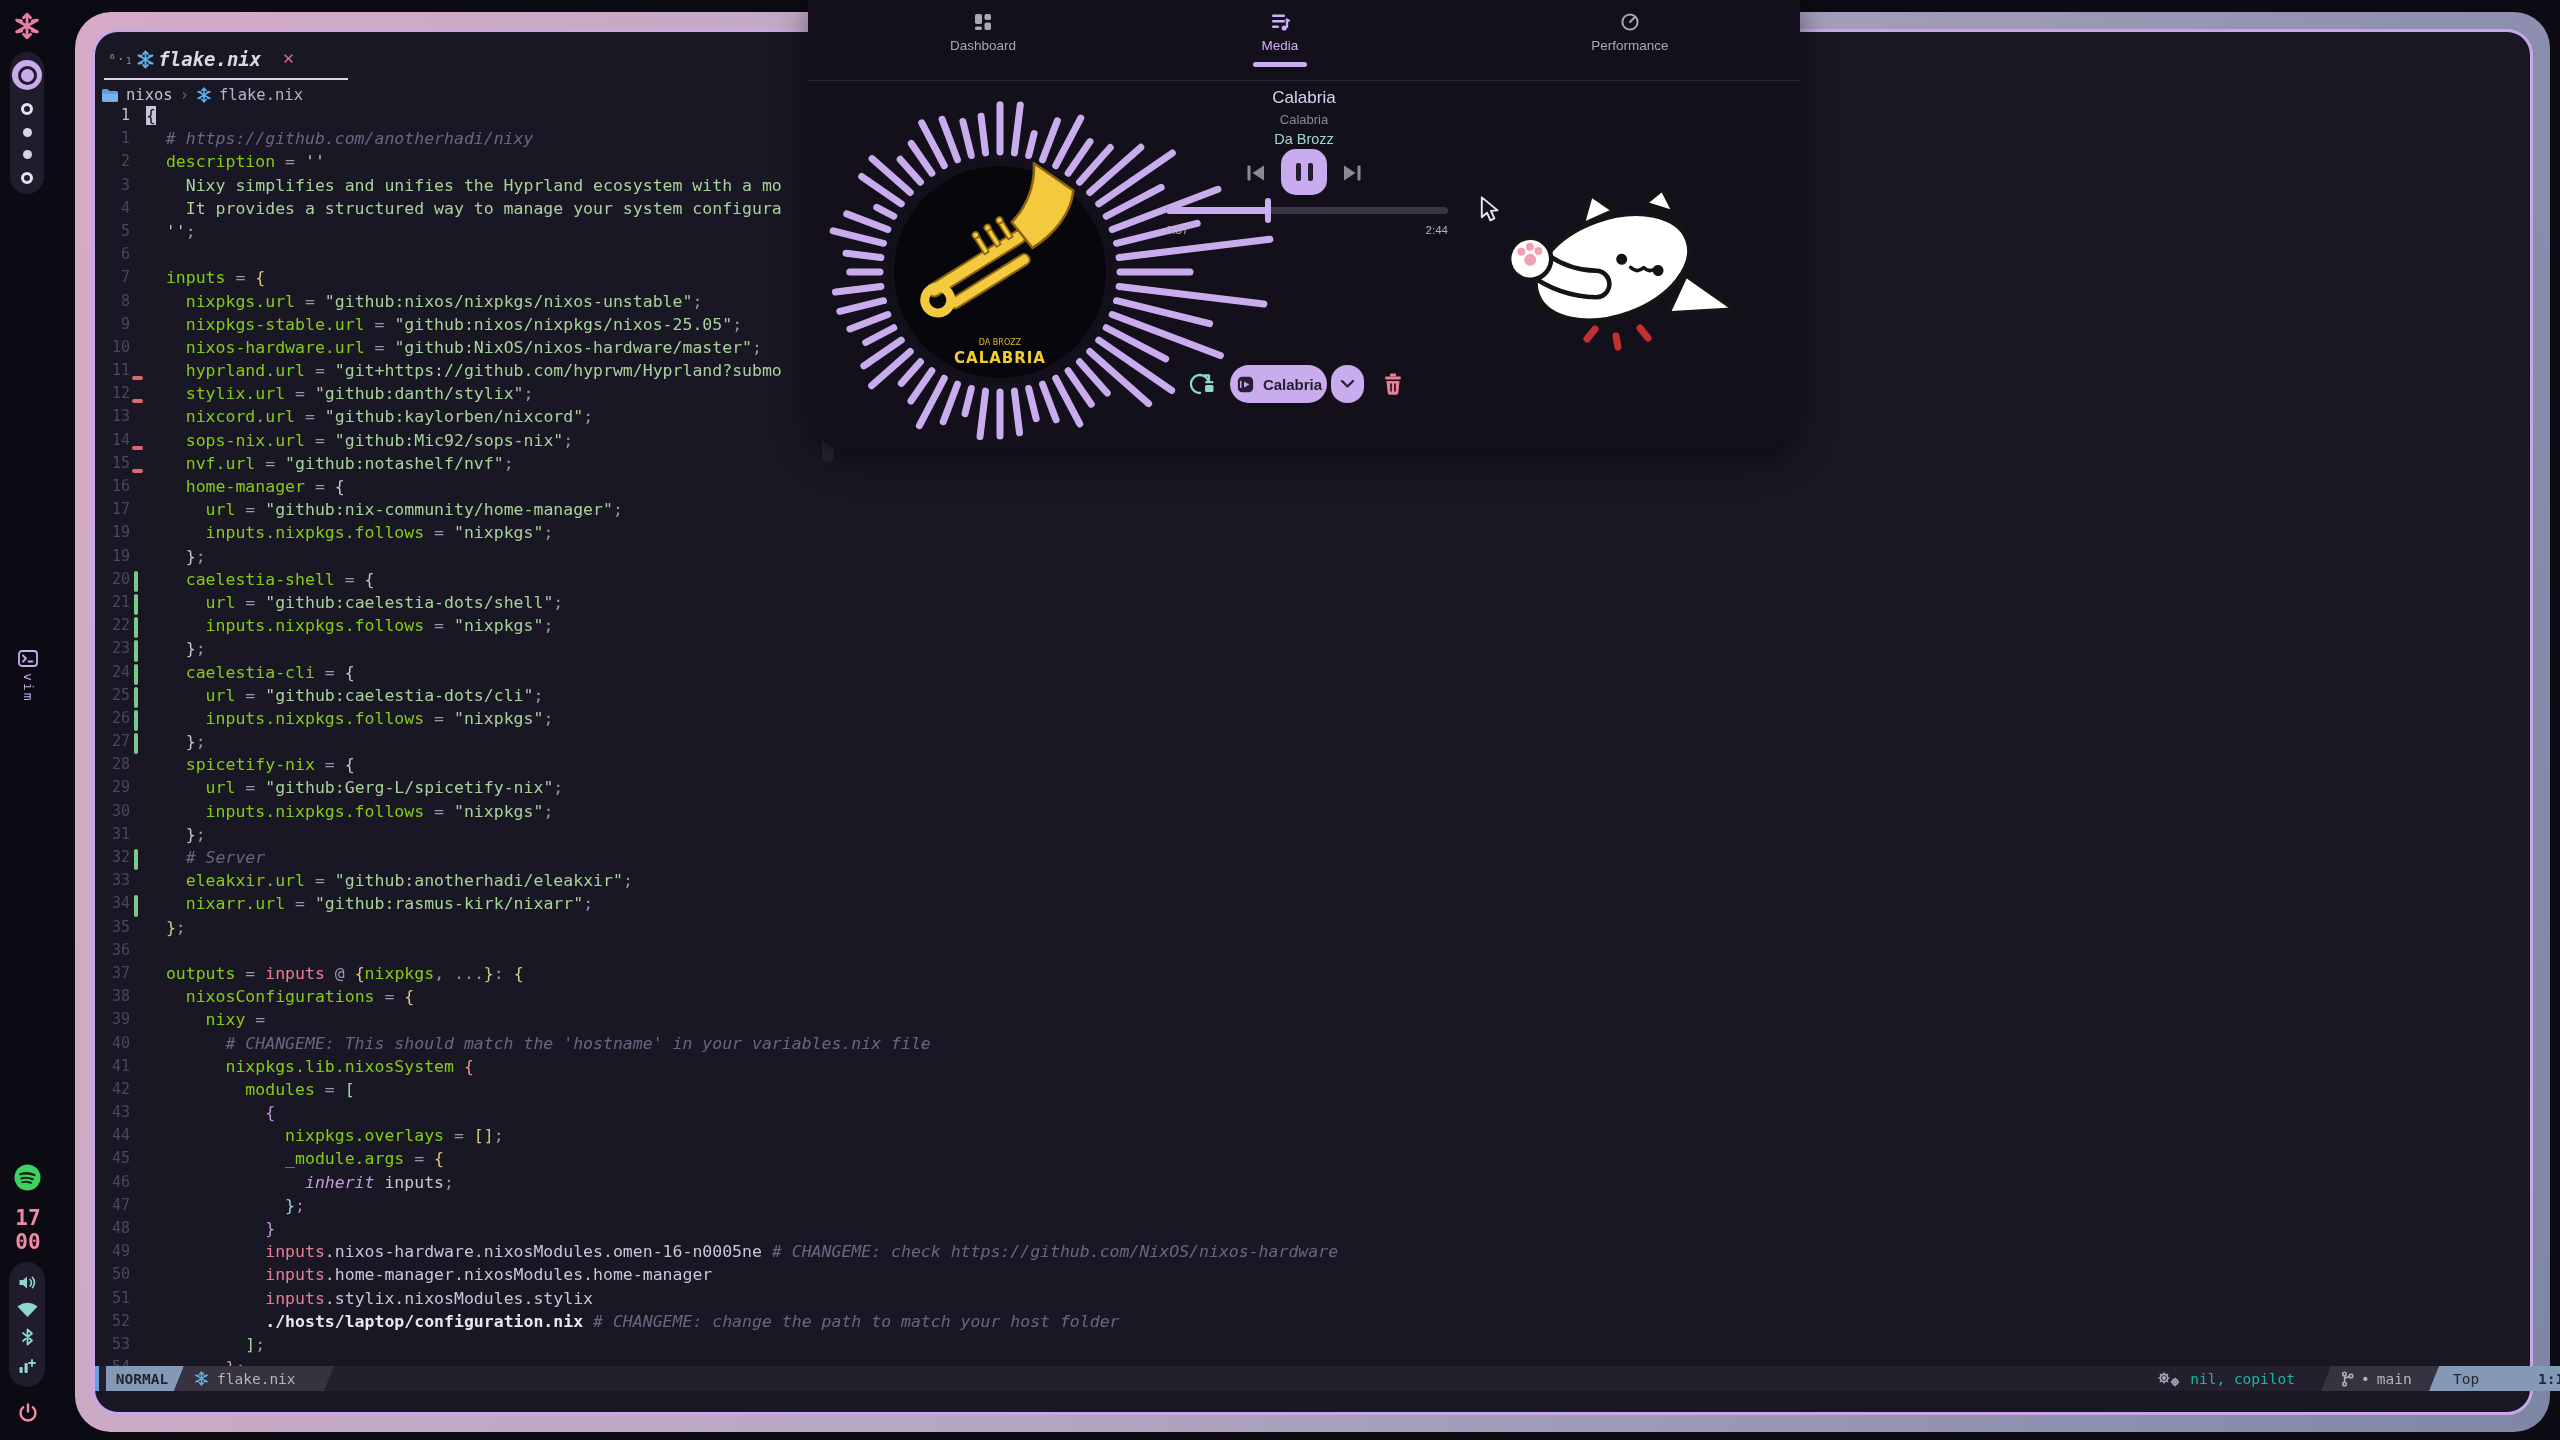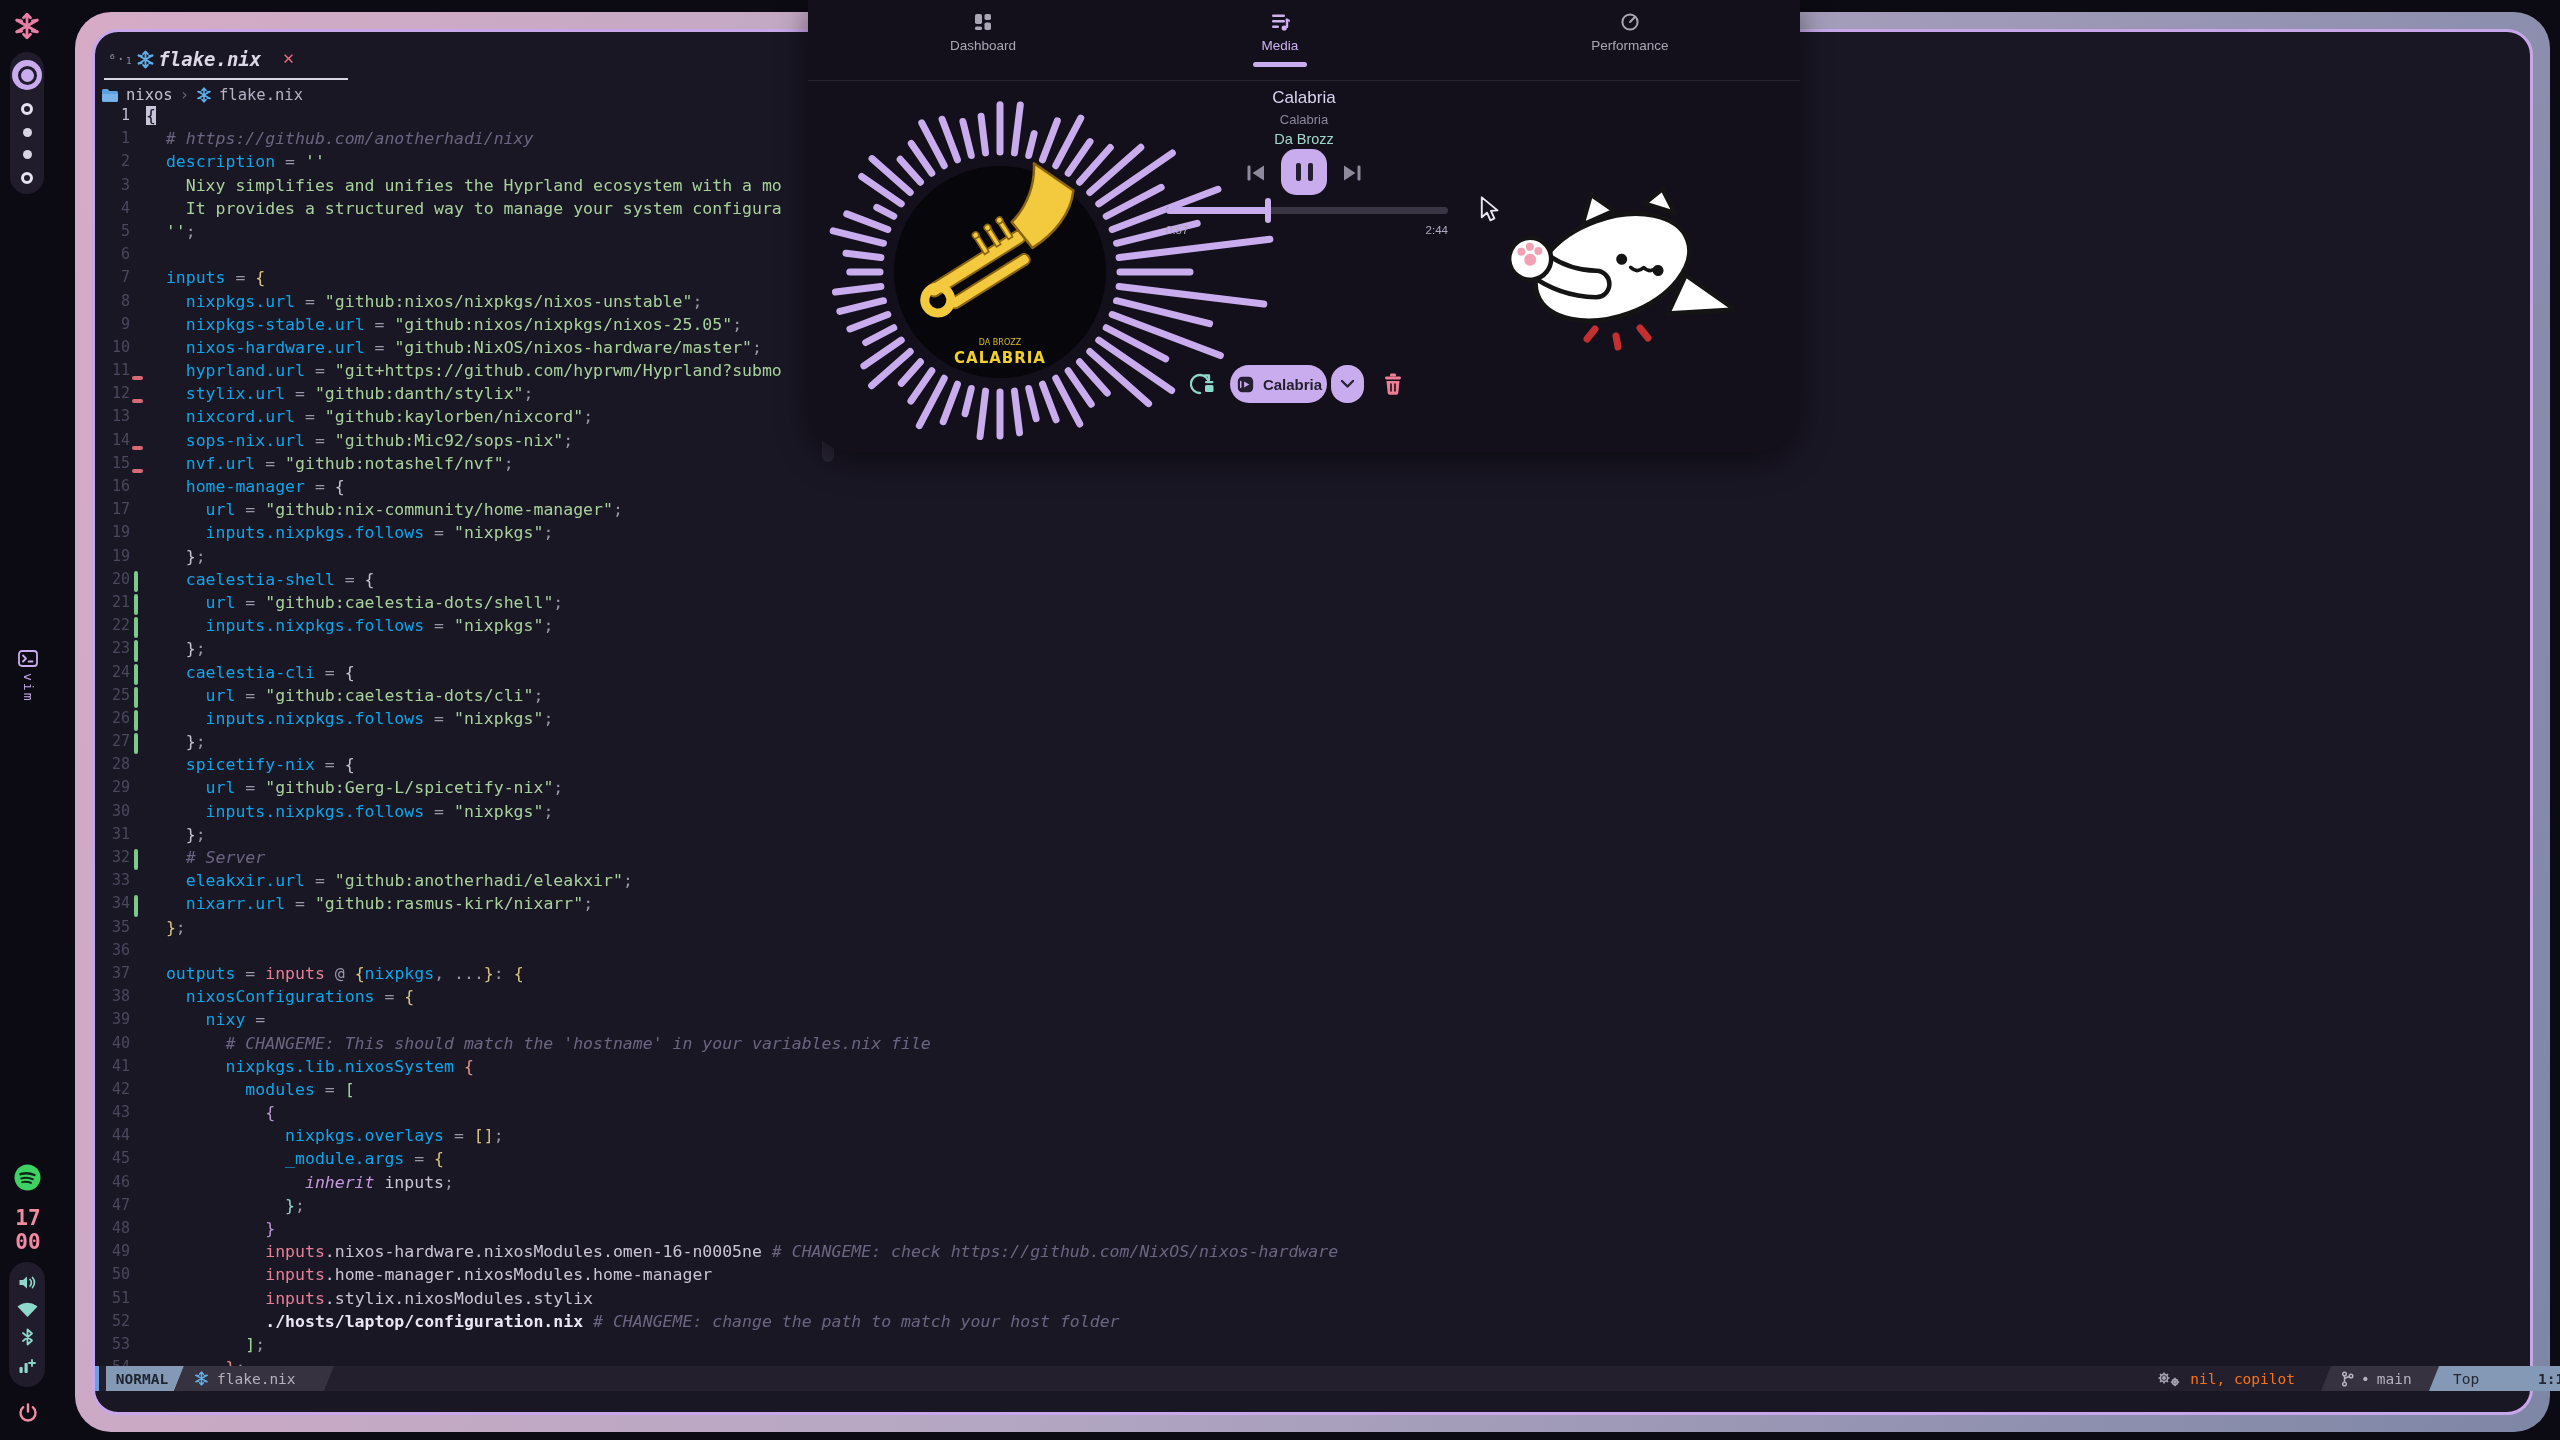--- a/index.html
+++ b/index.html
@@ -26,39 +26,39 @@
 
   
   #code-lines { position:absolute; left:100px; top:106px; width:2380px; z-index:2; }
   .crow { display:flex; height:23.2px; line-height:23.2px; font:16.5px "DejaVu Sans Mono",monospace; }
   .ln { width:30px; text-align:right; color:#4b475d; font-size:15px; flex:none; }
   .sign { width:16px; position:relative; flex:none; }
   .sign.a::after { content:""; position:absolute; left:4px; top:1px; bottom:1px; width:3.5px; border-radius:2px; background:#7cc98c; }
   .sign.c::after { content:""; position:absolute; left:2px; bottom:4px; width:11px; height:4px; border-radius:2px; background:#d96a73; }
   .ctext { white-space:pre; }
   .crow.cur .ln { color:#c2bdd2; }
-  .tk-c{color:#6b6581;font-style:italic} .tk-k{color:#0ea5e9} .tk-o{color:#9b96aa}
+  .tk-c{color:#6b6581;font-style:italic} .tk-k{color:#84cc16} .tk-o{color:#9b96aa}
   .tk-s{color:#a8d29c} .tk-y{color:#d9c57f} .tk-or{color:#e39887} .tk-g{color:#9ed69b}
   .tk-pu{color:#bb97d4} .tk-t{color:#8ed8cb} .tk-w{color:#c6c2d2} .tk-pa{color:#e87f96}
   .tk-x{color:#c9c5d5} .tk-v{color:#c79ae0;font-style:italic}
   .tk-ph{color:#eae6f4;font-weight:bold}
   .tk-cu{background:#c9c5d8;color:#16131f}
   .scrollbar-thumb { position:absolute; left:822px; top:262px; width:12px; height:200px;
     border-radius:6px; background:#2b2738; z-index:2; }
 
   
   .statusline { position:absolute; left:95px; top:1366px; width:2435px; height:25px; background:#241f2d; z-index:3;
     font:14.5px "DejaVu Sans Mono",monospace;text-align:right; }
   .sl-accent { position:absolute; left:0; top:0; width:4px; height:25px; background:#6d9ee0; }
   .sl-seg { position:absolute; top:0; height:25px; display:flex; align-items:center; }
   .sl-mode { left:11px; width:78px; background:#8399b5; color:#1f2530; font-weight:bold; justify-content:center;
     clip-path:polygon(0 0,100% 0,calc(100% - 10px) 100%,0 100%); padding-right:6px; }
   .sl-file { left:79px; width:160px; background:#37323f; color:#b5b1bf; gap:8px; padding-left:20px;
     clip-path:polygon(10px 0,100% 0,calc(100% - 10px) 100%,0 100%); }
-  .sl-lsp { left:1960px; width:240px; color:#f97316; gap:8px; justify-content:flex-end; }
+  .sl-lsp { left:1960px; width:240px; color:#14b8a6; gap:8px; justify-content:flex-end; }
   .sl-branch { left:2226px; width:118px; background:#37323f; color:#b5b1bf; gap:7px; padding-left:20px;
     clip-path:polygon(10px 0,100% 0,100% 100%,0 100%); }
   .sl-pos { left:2334px; width:101px; background:#8399b5; color:#232834; font-weight:normal; gap:0;
     clip-path:polygon(10px 0,100% 0,100% 100%,0 100%); padding-left:24px; }
   .sl-ruler { left:2435px; width:100px; background:#8399b5; color:#232834; font-weight:bold; gap:18px; padding-left:8px; }
 
   
   .sidebar { position:absolute; left:0; top:0; width:56px; height:1440px; z-index:4; }
   .sb-logo { position:absolute; left:13px; top:12px; width:28px; height:28px; color:#e87fa6; }
   .ws-pill { position:absolute; left:10px; top:52px; width:34px; border-radius:17px; background:#201c2b;

